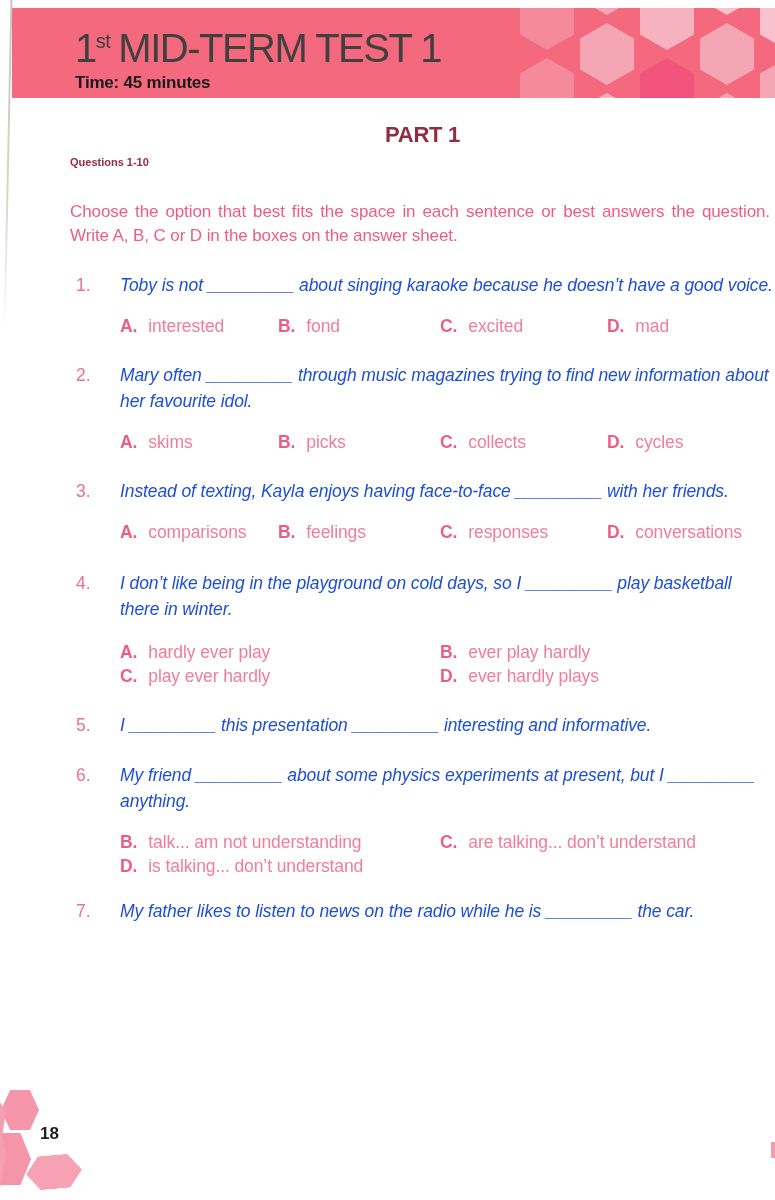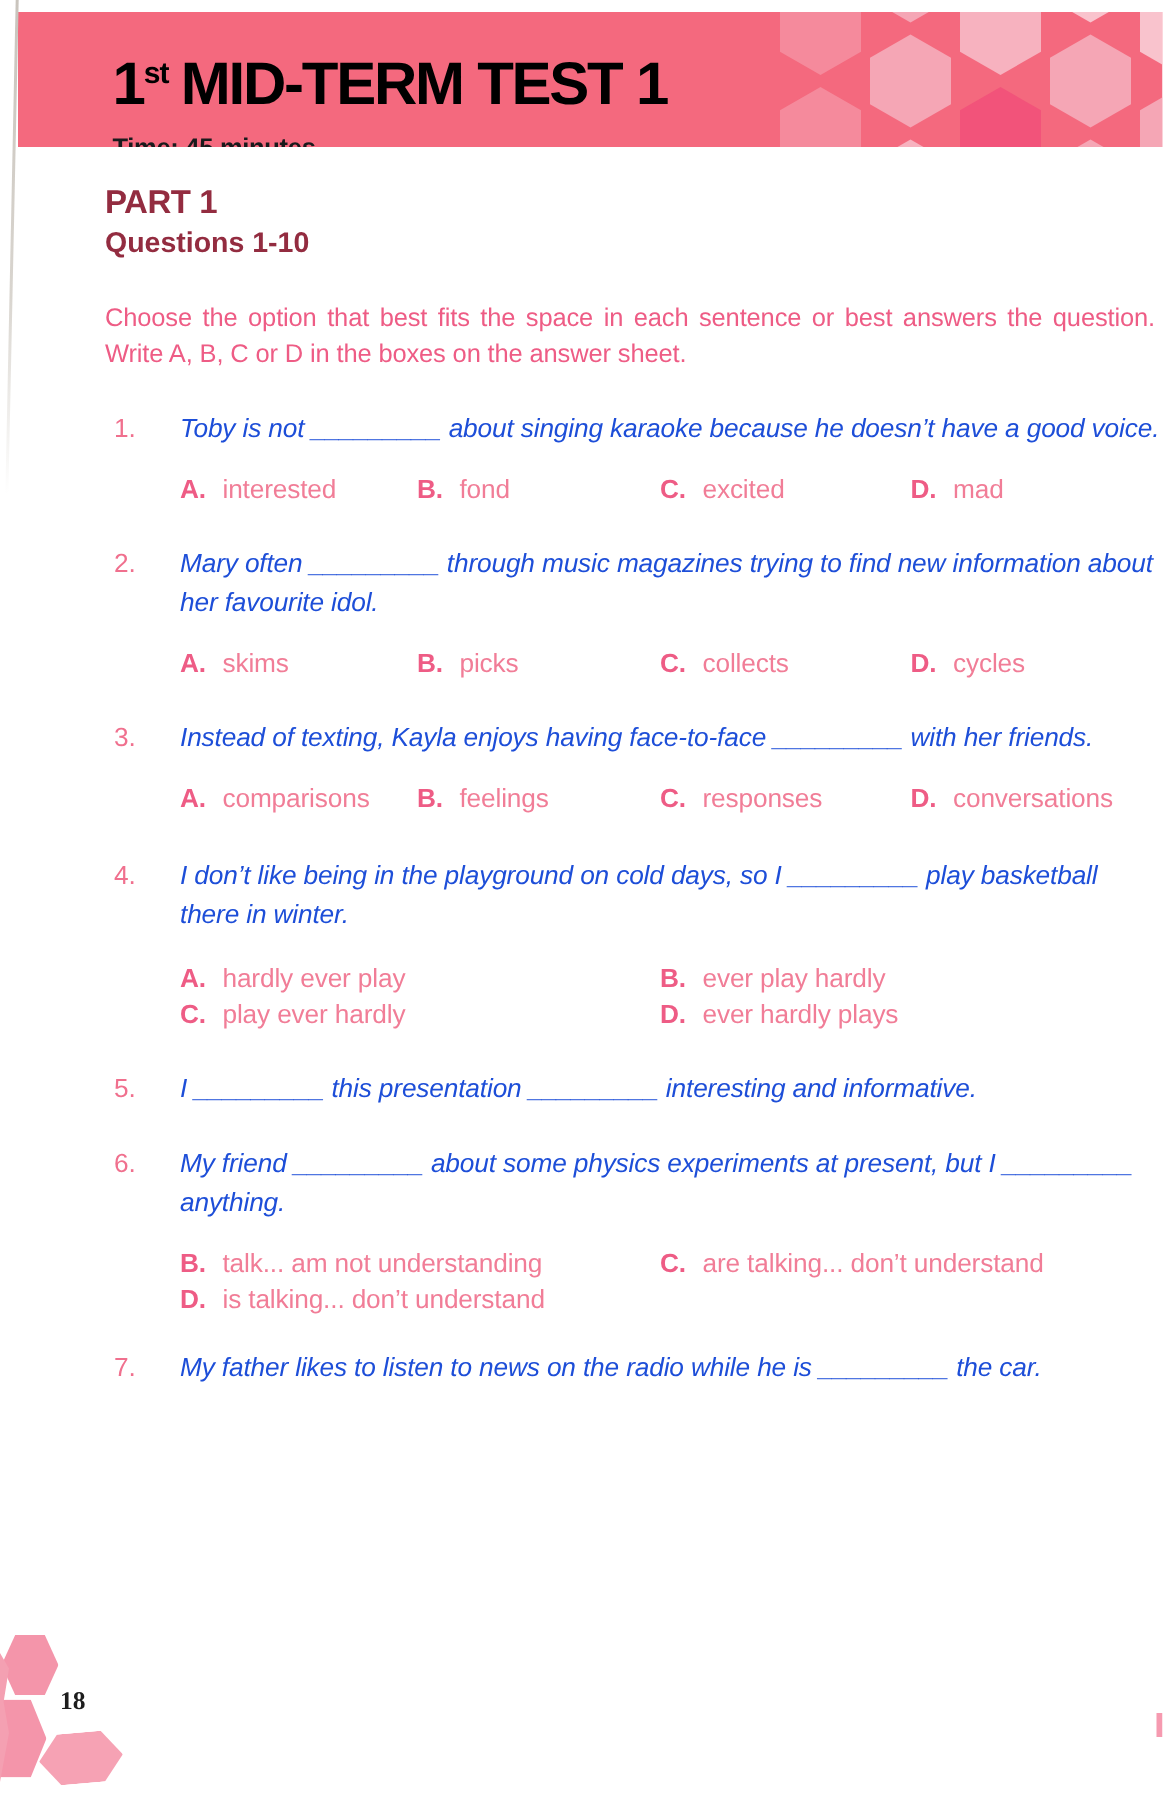--- a/index.html
+++ b/index.html
@@ -11,38 +11,38 @@
   }
 
   
   .banner{
     position:absolute;left:12px;top:8px;right:0;height:90px;
     background:#f4697e;overflow:hidden;
   }
   .hex-pattern{position:absolute;right:0;top:0;height:90px;width:255px;display:block;}
   .banner-text{position:absolute;left:63px;top:9px;z-index:2;}
   .banner-title{
-    font-weight:bold;color:#000000;font-size:40px;line-height:64px;
+    font-weight:normal;color:#404040;font-size:40px;line-height:48px;
     letter-spacing:-1.5px;white-space:nowrap;
   }
   .banner-title sup{font-size:20px;letter-spacing:-0.5px;}
   .title-rest{margin-left:8px;}
   .banner-time{font-weight:bold;color:#191a1c;font-size:17px;margin-top:1px;letter-spacing:-0.2px;}
 
   
   .page-curl{
     position:absolute;left:7px;top:0;width:2px;height:330px;z-index:3;
     background:linear-gradient(#c9c4bd,#d9d5cf 60%,rgba(217,213,207,0));
     transform:rotate(1.2deg);
   }
 
   
   .content{position:absolute;left:70px;top:122px;width:705px;}
-  .part-title{font-size:22px;line-height:26px;font-weight:bold;color:#932c40;letter-spacing:-0.3px;}
-  .part-range{font-size:19px;line-height:21px;font-weight:bold;color:#932c40;margin-top:4px;}
+  .part-title{font-size:22px;line-height:26px;font-weight:bold;color:#932c40;letter-spacing:-0.3px;text-align:center;}
+  .part-range{font-size:11px;line-height:21px;font-weight:bold;color:#932c40;margin-top:4px;}
   .instructions{
     margin-top:27px;font-size:17px;line-height:24px;font-weight:normal;
     color:#ee5c85;text-align:justify;width:700px;letter-spacing:-0.1px;
   }
 
   .question{margin-top:24px;}
   .question.mt26{margin-top:26px;}
   .question.mt20{margin-top:20px;}
   .q-row{display:flex;}
   .q-num{flex:none;width:50px;padding-left:6px;box-sizing:border-box;
@@ -61,21 +61,21 @@
   .fhex2{left:-13px;top:1133px;width:44px;height:52px;background:#f495aa;}
   .fhex3{left:26px;top:1155px;width:56px;height:34px;background:#f6a2b4;transform:rotate(-5deg);}
   .fhex-sliver{
     position:absolute;left:0;top:1102px;width:6px;height:86px;background:#f4a0b2;
     clip-path:polygon(0 0,100% 12%,40% 38%,100% 62%,0 100%);
   }
   .edge-mark{position:absolute;right:0;top:1142px;width:4px;height:16px;background:#f69ab0;}
 
   .page-num{
     position:absolute;left:40px;top:1124px;
-    font-family:Liberation Serif, serif;font-weight:bold;font-size:17px;color:#1d1d1d;
+    font-family:Liberation Sans, sans-serif;font-weight:bold;font-size:17px;color:#1d1d1d;
   }
 </style>
 </head>
 <body>
 
 <div class="page-curl"></div>
 
 <div class="banner">
   <svg class="hex-pattern" viewBox="0 0 255 90" preserveAspectRatio="xMaxYMin slice" xmlns="http://www.w3.org/2000/svg">
     <g>

